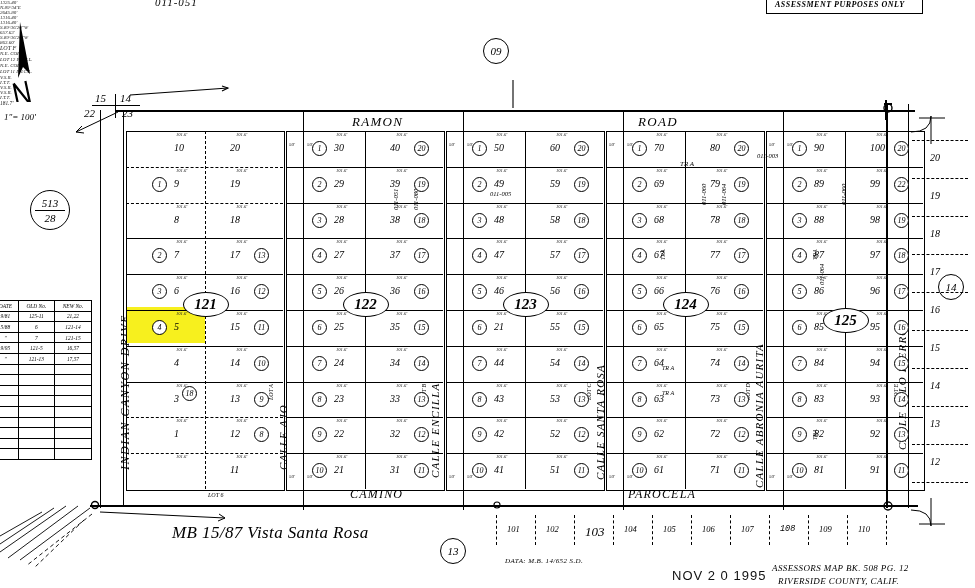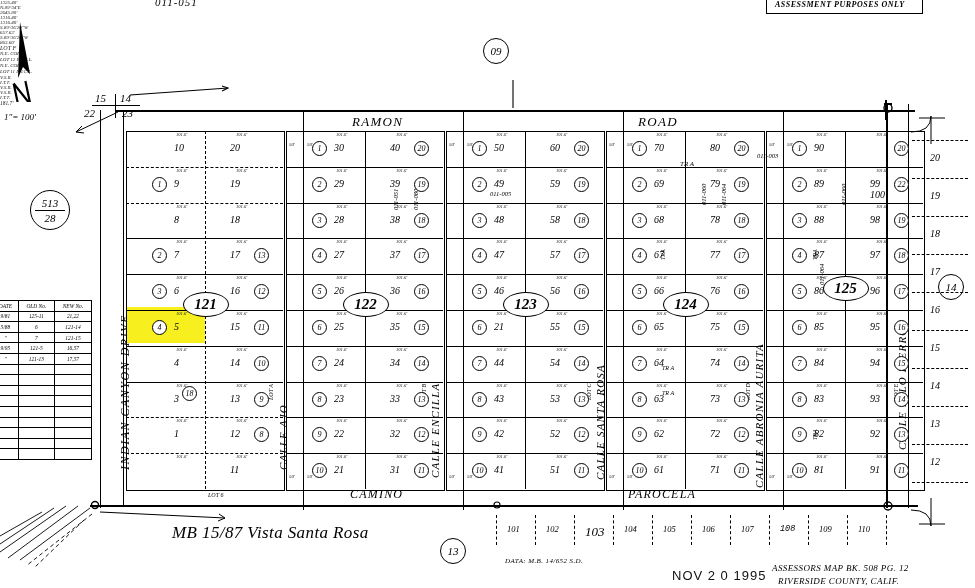--- a/index.html
+++ b/index.html
@@ -533,21 +533,21 @@
       <div class="oval" style="left: 662.5px; top: 292px;">124</div>
       <div class="tiny2" style="position: absolute; left: 769px; top: 142px; z-index: 5;">50'</div>
       <div class="tiny2" style="position: absolute; left: 787px; top: 142px; z-index: 5;">50'</div>
       <div class="tiny2" style="position: absolute; left: 769px; top: 474px; z-index: 5;">50'</div>
       <div class="tiny2" style="position: absolute; left: 787px; top: 474px; z-index: 5;">50'</div>
       <div class="vr" style="left: 783px; top: 110px; height: 400px; z-index: 2;"></div>
       <div class="blk" style="left: 766px; top: 131px; width: 157px; height: 358px; z-index: 2;"></div>
       <div class="vr" style="left: 844.5px; top: 131px; height: 358px; z-index: 3;"></div>
       <div class="lot-num" style="position: absolute; left: 814px; top: 142px; z-index: 5;">90</div>
       <div class="circ" style="left: 792px; top: 141px; z-index: 5; background: rgb(255, 255, 255);">1</div>
-      <div class="lot-num" style="position: absolute; left: 870px; top: 142px; z-index: 5; margin-top: 47px;">100</div>
+      <div class="lot-num" style="position: absolute; left: 870px; top: 142px; z-index: 5;">100</div>
       <div class="circ" style="left: 894px; top: 141px; z-index: 5; background: rgb(255, 255, 255);">20</div>
       <div class="tiny" style="position: absolute; left: 816px; top: 132px; z-index: 4;">101.6'</div>
       <div class="tiny" style="position: absolute; left: 876px; top: 132px; z-index: 4;">101.6'</div>
       <div style="position: absolute; left: 766px; top: 166.8px; width: 157px; z-index: 3; background: rgb(0, 0, 0); height: 1px;"></div>
       <div class="lot-num" style="position: absolute; left: 814px; top: 177.8px; z-index: 5;">89</div>
       <div class="circ" style="left: 792px; top: 176.8px; z-index: 5; background: rgb(255, 255, 255);">2</div>
       <div class="lot-num" style="position: absolute; left: 870px; top: 177.8px; z-index: 5;">99</div>
       <div class="circ" style="left: 894px; top: 176.8px; z-index: 5; background: rgb(255, 255, 255);">22</div>
       <div class="tiny" style="position: absolute; left: 816px; top: 167.8px; z-index: 4;">101.6'</div>
       <div class="tiny" style="position: absolute; left: 876px; top: 167.8px; z-index: 4;">101.6'</div>
@@ -600,21 +600,21 @@
       <div class="circ" style="left: 894px; top: 427.4px; z-index: 5; background: rgb(255, 255, 255);">13</div>
       <div class="tiny" style="position: absolute; left: 816px; top: 418.4px; z-index: 4;">101.6'</div>
       <div class="tiny" style="position: absolute; left: 876px; top: 418.4px; z-index: 4;">101.6'</div>
       <div style="position: absolute; left: 766px; top: 453.2px; width: 157px; z-index: 3; background: rgb(0, 0, 0); height: 1px;"></div>
       <div class="lot-num" style="position: absolute; left: 814px; top: 464.2px; z-index: 5;">81</div>
       <div class="circ" style="left: 792px; top: 463.2px; z-index: 5; background: rgb(255, 255, 255);">10</div>
       <div class="lot-num" style="position: absolute; left: 870px; top: 464.2px; z-index: 5;">91</div>
       <div class="circ" style="left: 894px; top: 463.2px; z-index: 5; background: rgb(255, 255, 255);">11</div>
       <div class="tiny" style="position: absolute; left: 816px; top: 454.2px; z-index: 4;">101.6'</div>
       <div class="tiny" style="position: absolute; left: 876px; top: 454.2px; z-index: 4;">101.6'</div>
-      <div class="oval" style="left: 822.5px; top: 276px; text-align: right;">125</div>
+      <div class="oval" style="left: 822.5px; top: 308px; text-align: right;">125</div>
     </div>
 
   <div class="hl" style="left:126px;top:307px;width:79px;height:36px;z-index:1;"></div>
   <div class="tiny" style="left:141px;top:337px;z-index:5;font-size:5.4px;">181.7'</div>
 
   <div id="right-strip">
       <div class="dash" style="left: 912px; top: 140px; width: 56px;"></div>
       <div class="lot-num" style="position: absolute; left: 930px; top: 152px;">20</div>
       <div class="dash" style="left: 912px; top: 178px; width: 56px;"></div>
       <div class="lot-num" style="position: absolute; left: 930px; top: 190px;">19</div>

